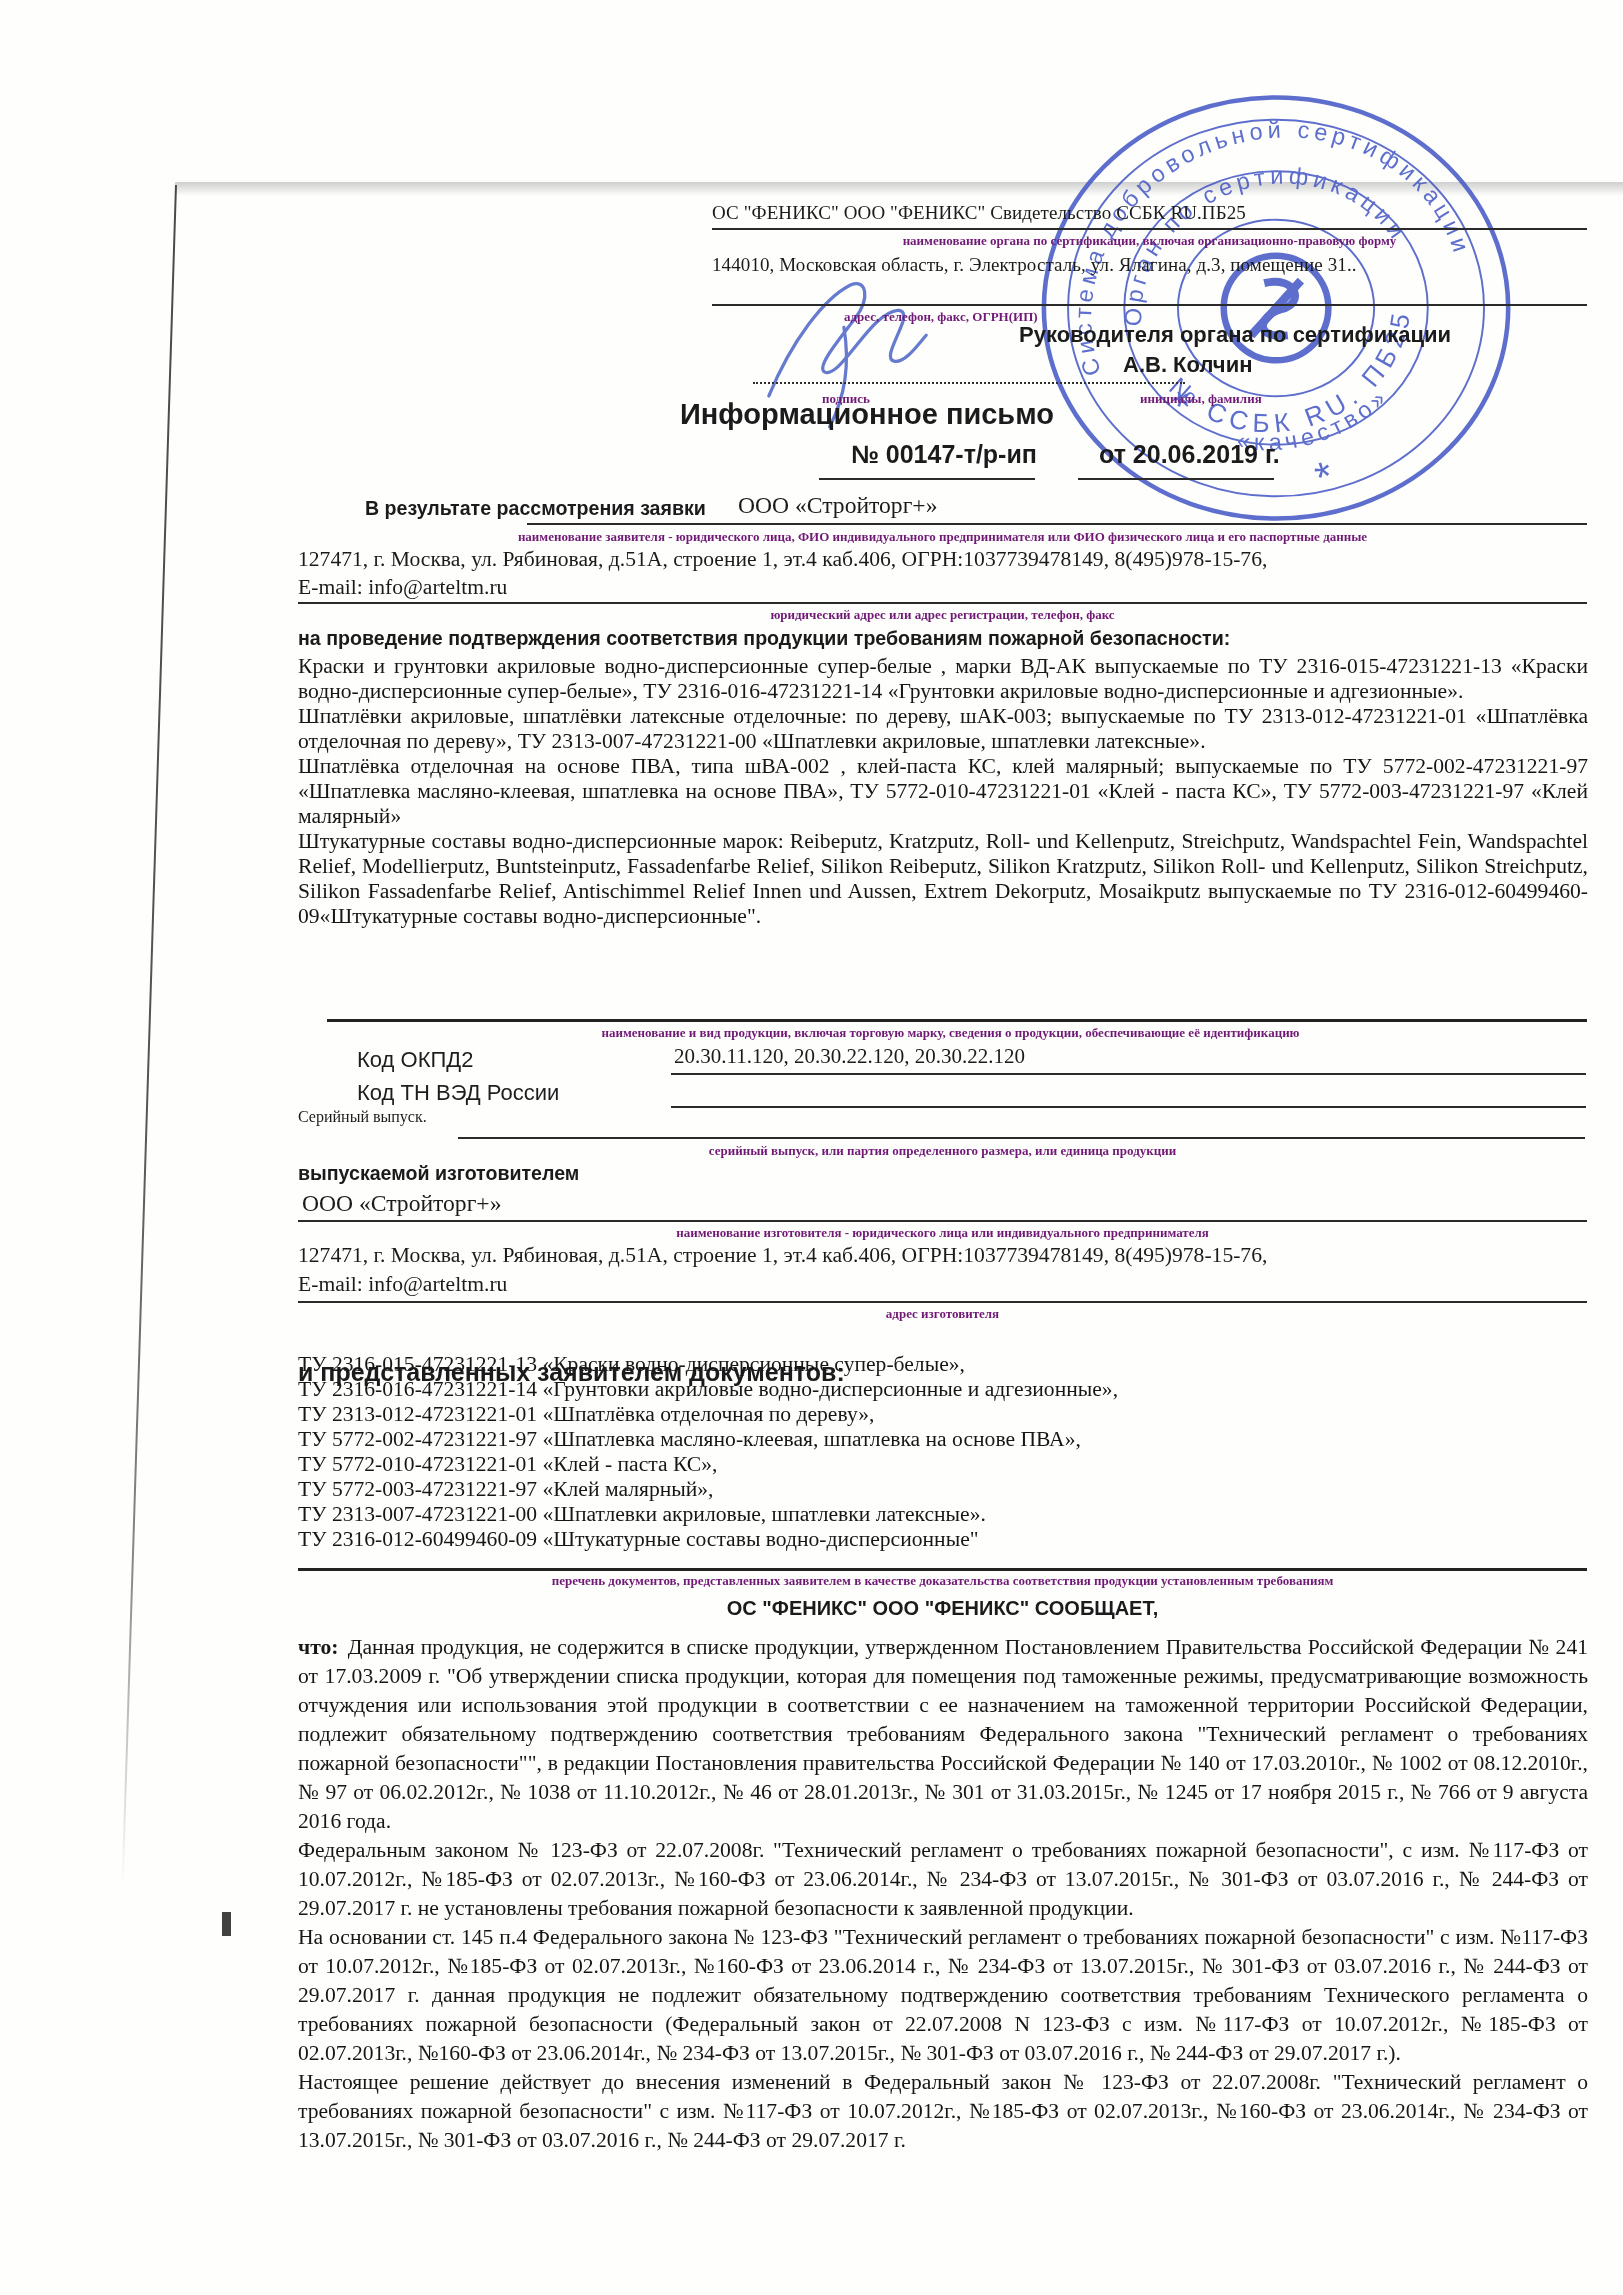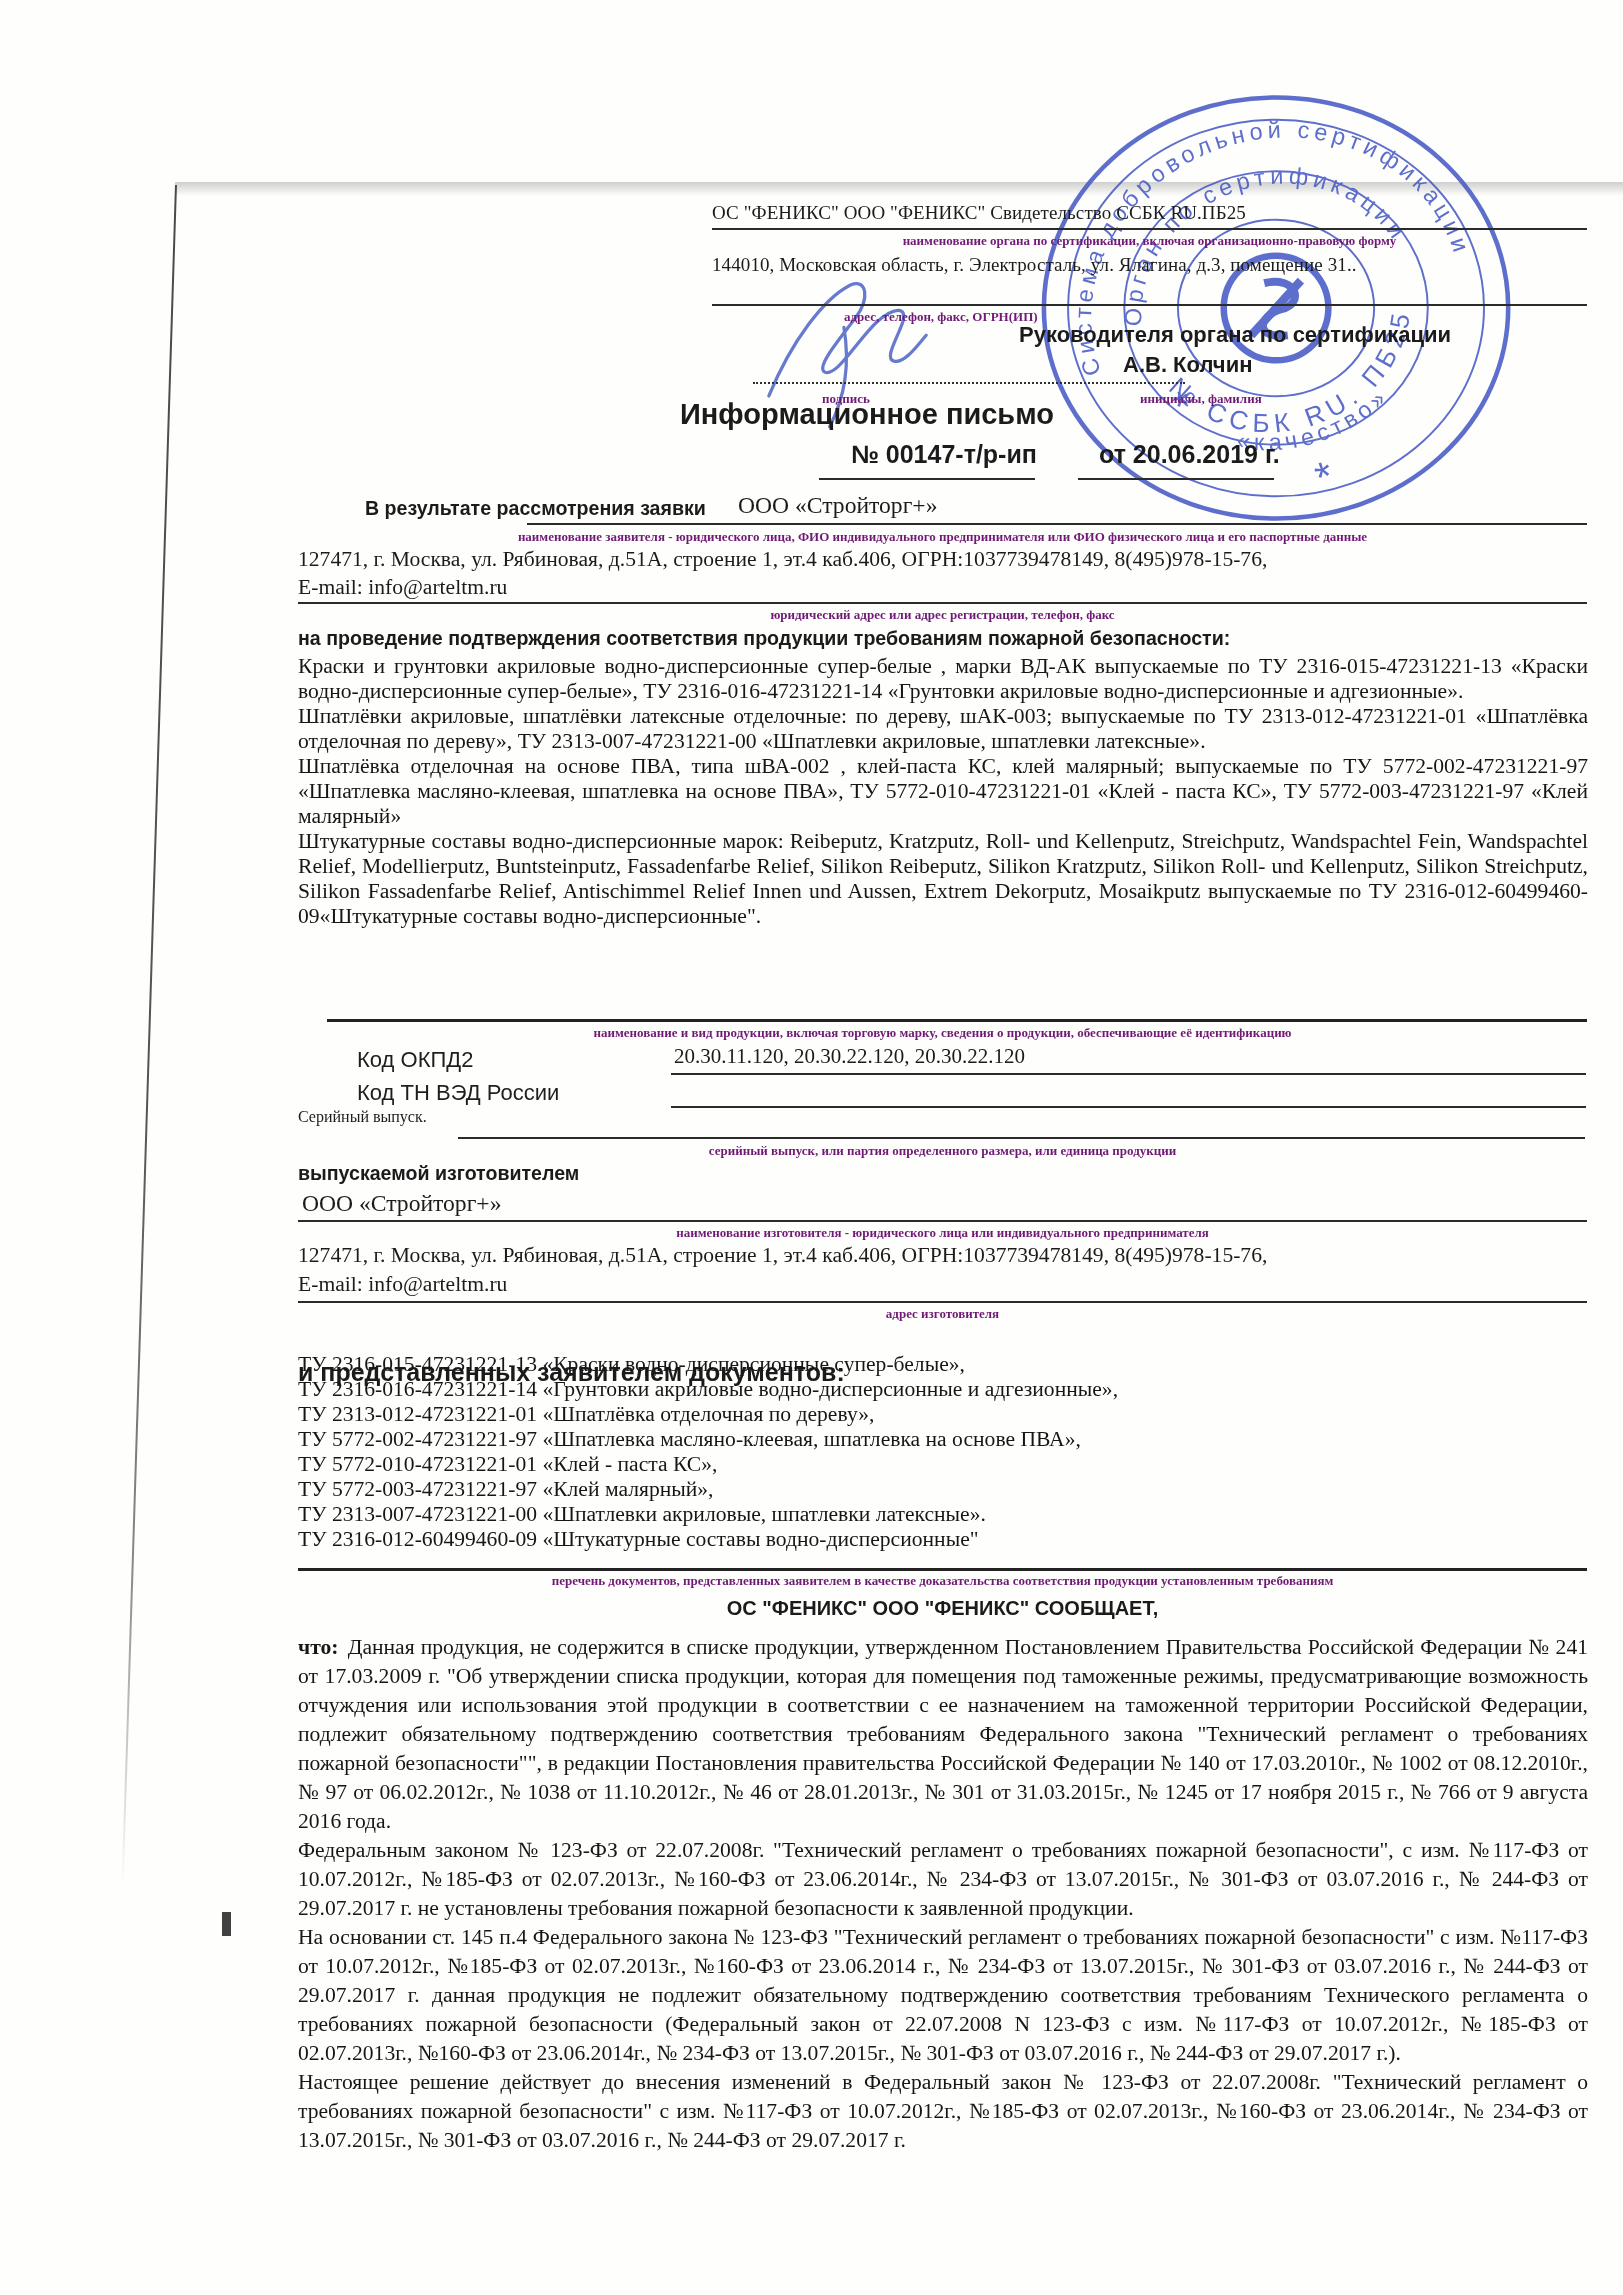--- a/index.html
+++ b/index.html
@@ -110,21 +110,21 @@
 
   <div class="abs sans b" style="left:298px;top:627px;font-size:19.6px;">на проведение подтверждения соответствия продукции требованиям пожарной безопасности:</div>
 
   <div class="abs" style="left:298px;top:654px;width:1290px;">
     <div class="para">Краски и грунтовки акриловые водно-дисперсионные  супер-белые , марки ВД-АК выпускаемые по ТУ 2316-015-47231221-13 «Краски водно-дисперсионные супер-белые»,  ТУ 2316-016-47231221-14 «Грунтовки акриловые водно-дисперсионные и адгезионные».</div>
     <div class="para">Шпатлёвки акриловые, шпатлёвки латексные  отделочные: по дереву, шАК-003; выпускаемые по ТУ 2313-012-47231221-01 «Шпатлёвка отделочная  по дереву»,  ТУ 2313-007-47231221-00 «Шпатлевки акриловые, шпатлевки латексные».</div>
     <div class="para">Шпатлёвка отделочная  на основе ПВА, типа шВА-002 , клей-паста КС, клей малярный; выпускаемые по ТУ 5772-002-47231221-97 «Шпатлевка масляно-клеевая, шпатлевка на основе ПВА», ТУ 5772-010-47231221-01 «Клей - паста КС», ТУ 5772-003-47231221-97 «Клей малярный»</div>
     <div class="para">Штукатурные составы водно-дисперсионные марок: Reibeputz, Kratzputz, Roll- und Kellenputz, Streichputz, Wandspachtel Fein, Wandspachtel Relief, Modellierputz, Buntsteinputz, Fassadenfarbe Relief, Silikon Reibeputz, Silikon Kratzputz, Silikon Roll- und Kellenputz, Silikon Streichputz, Silikon Fassadenfarbe Relief, Antischimmel Relief Innen und Aussen, Extrem Dekorputz, Mosaikputz выпускаемые по ТУ 2316-012-60499460-09«Штукатурные составы водно-дисперсионные".</div>
   </div>
   <div class="abs rule-th" style="left:327px;top:1019px;width:1260px;"></div>
-  <div class="abs cap center" style="left:298px;top:1025px;width:1289px;">наименование и вид продукции, включая торговую марку, сведения о продукции, обеспечивающие её идентификацию</div>
+  <div class="abs cap center" style="left:306px;top:1025px;width:1289px;">наименование и вид продукции, включая торговую марку, сведения о продукции, обеспечивающие её идентификацию</div>
 
   <div class="abs label-sans" style="left:357px;top:1047px;">Код ОКПД2</div>
   <div class="abs serif" style="left:674px;top:1044px;font-size:21px;">20.30.11.120, 20.30.22.120, 20.30.22.120</div>
   <div class="abs rule" style="left:671px;top:1073px;width:915px;"></div>
   <div class="abs label-sans" style="left:357px;top:1080px;">Код ТН ВЭД России</div>
   <div class="abs rule" style="left:671px;top:1106px;width:915px;"></div>
   <div class="abs serif" style="left:298px;top:1108px;font-size:16px;">Серийный выпуск.</div>
   <div class="abs rule" style="left:458px;top:1137px;width:1127px;"></div>
   <div class="abs cap center" style="left:298px;top:1143px;width:1289px;">серийный выпуск, или партия определенного размера, или единица продукции</div>
 

